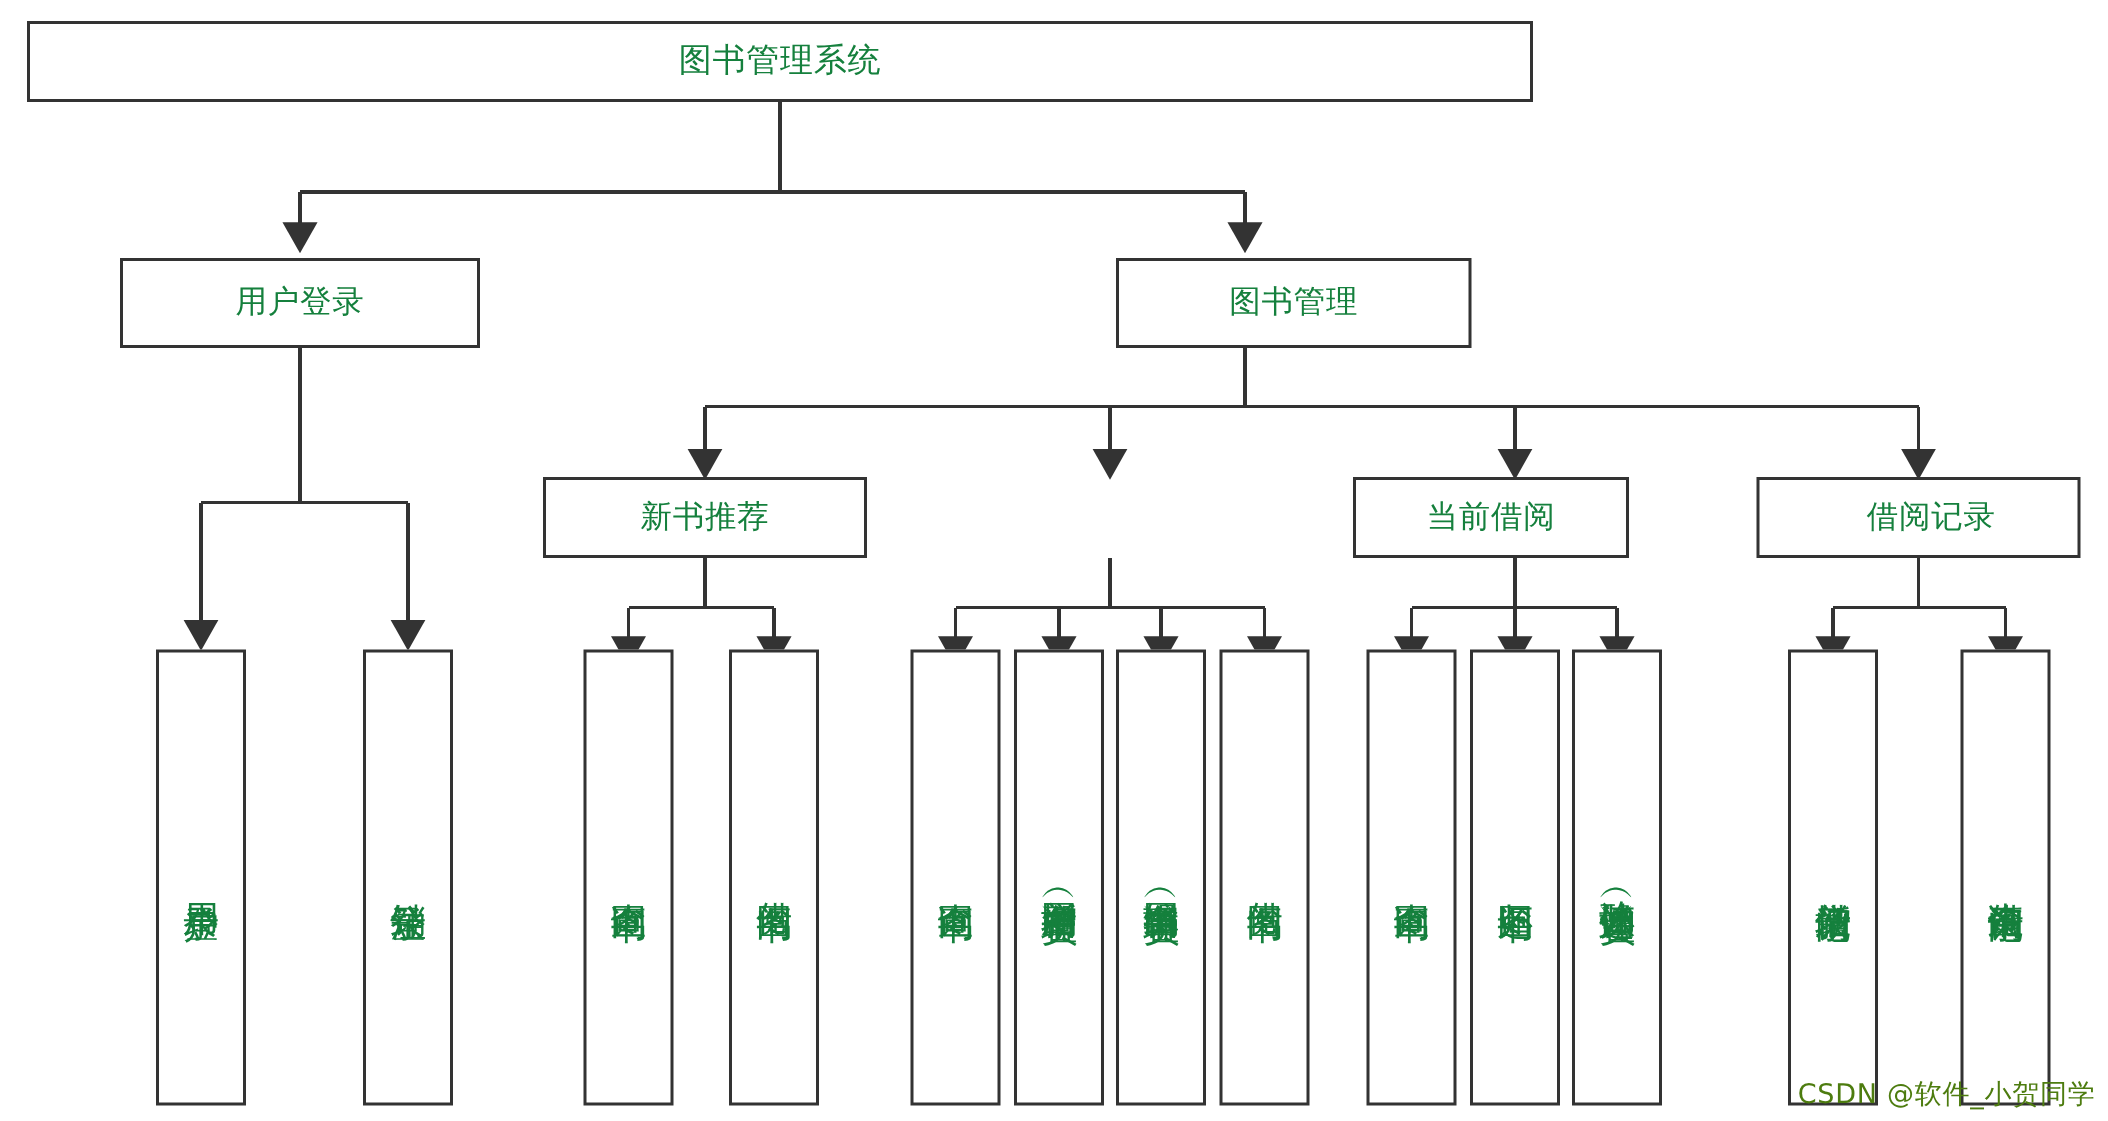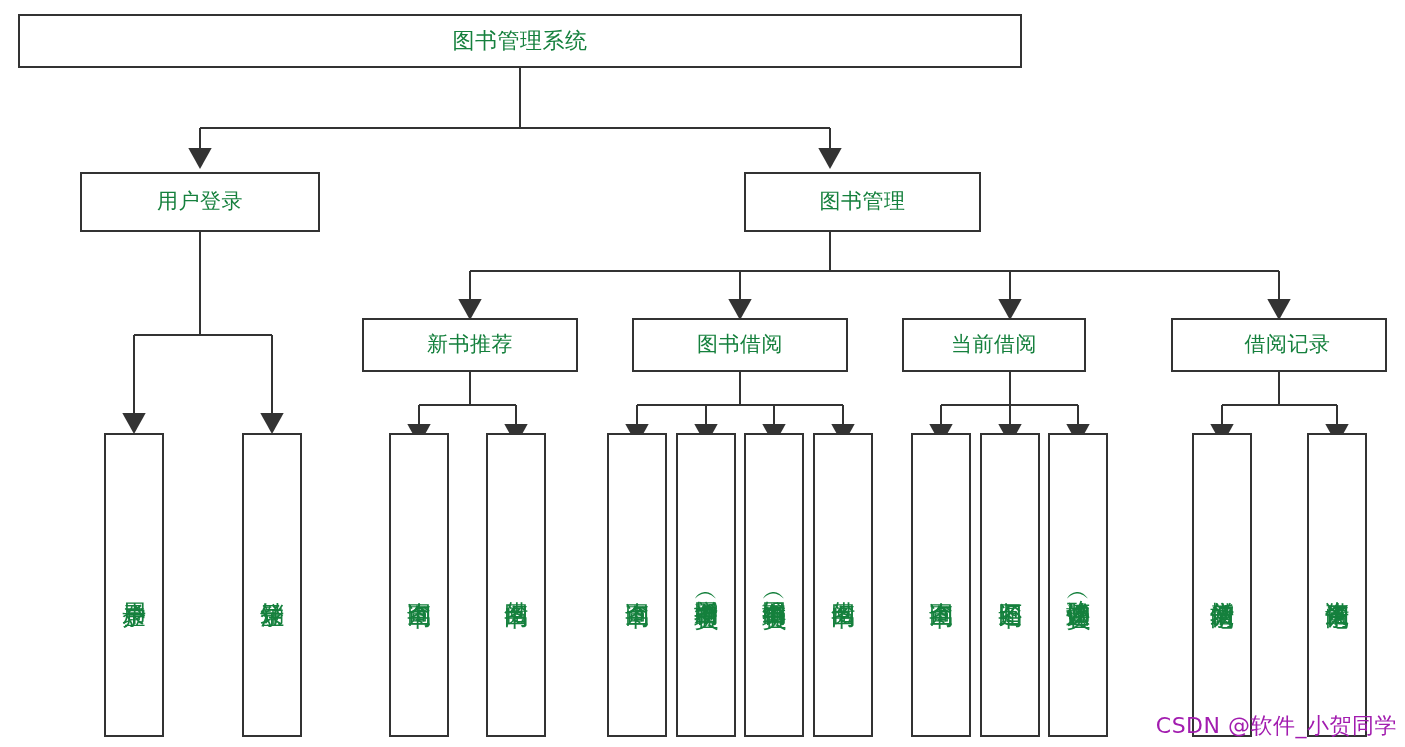--- a/index.html
+++ b/index.html
@@ -60,22 +60,22 @@
     font-size: 24px;
     line-height: 1.02;
     letter-spacing: 1px;
     white-space: nowrap;
     max-height: 100%;
   }
   #watermark {
     position: absolute;
     right: 8px;
     bottom: 6px;
-    font-size: 22px;
-    color: #a21caf;
+    font-size: 18px;
+    color: #4d7c0f;
     letter-spacing: 0.5px;
     white-space: nowrap;
     font-family: "DejaVu Sans", "Liberation Sans", sans-serif;
   }
 </style>
 </head>
 <body>
 
 <div id="diagram-root">
 
@@ -138,23 +138,20 @@
   </div>
 
   <div class="node horiz" style="left:744px; top:172px; width:237px; height:60px;">
     <span class="node-label">图书管理</span>
   </div>
 
   <div class="node horiz" style="left:362px; top:318px; width:216px; height:54px;">
     <span class="node-label">新书推荐</span>
   </div>
 
-  <div class="node horiz" style="left:632px; top:318px; width:216px; height:54px;">
-    <span class="node-label">图书借阅</span>
-  </div>
 
   <div class="node horiz" style="left:902px; top:318px; width:184px; height:54px;">
     <span class="node-label">当前借阅</span>
   </div>
 
   <div class="node horiz" style="left:1171px; top:318px; width:216px; height:54px;padding-left:17px;">
     <span class="node-label">借阅记录</span>
   </div>
 
   <div class="node vert" style="left:104px; top:433px; width:60px; height:304px;">

